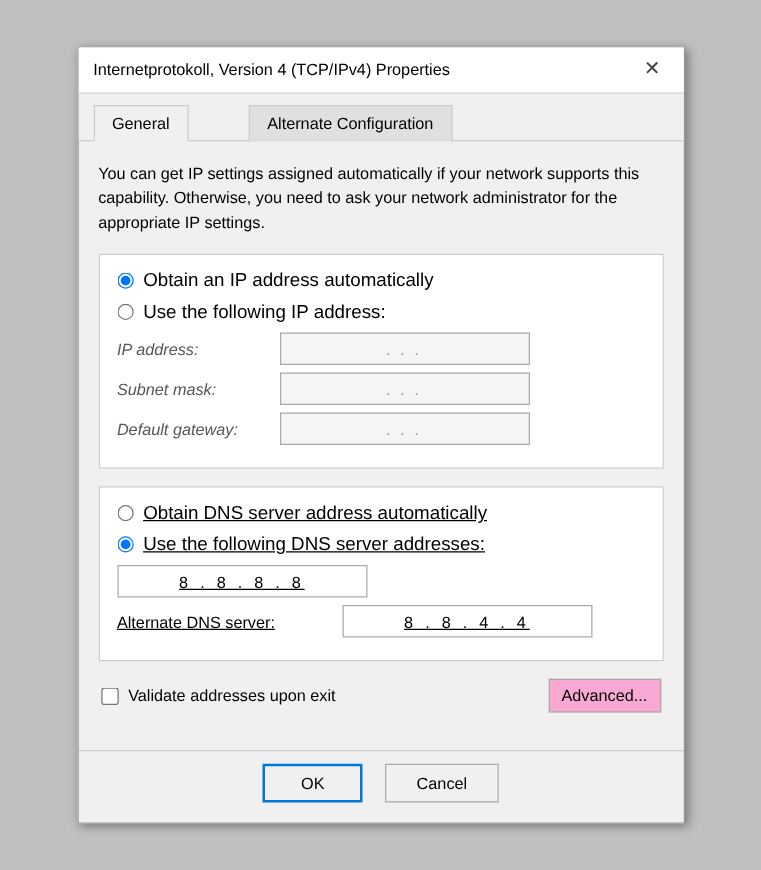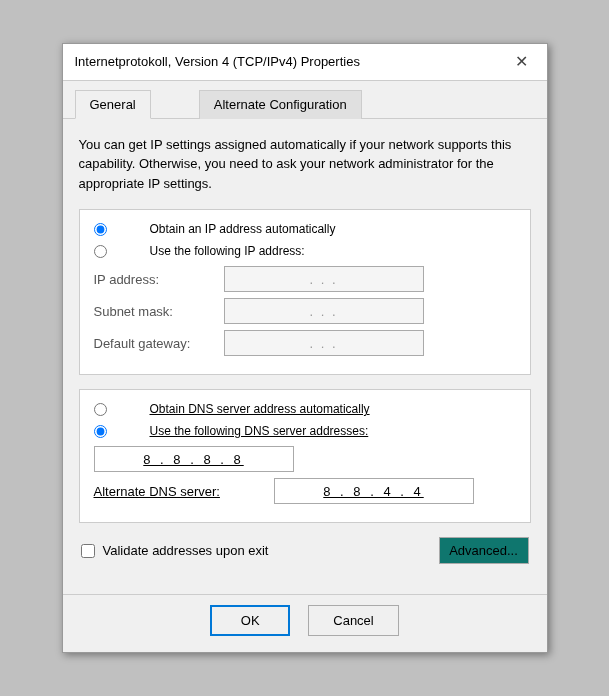--- a/index.html
+++ b/index.html
@@ -98,27 +98,27 @@
       align-items: center;
       margin-bottom: 8px;
     }
 
     .radio-row input[type="radio"] {
       margin-right: 8px;
       cursor: pointer;
     }
 
     .radio-label {
-      font-size: 12px;
-      cursor: pointer;
-      margin-left: 35px;
+      font-size: 15px;
+      cursor: pointer;
     }
 
     .ip-fields {
       margin-top: 8px;
+      font-style: italic;
     }
 
     .field-row {
       display: flex;
       align-items: center;
       margin-bottom: 6px;
     }
 
     .field-label {
       width: 130px;
@@ -190,21 +190,21 @@
       height: 14px;
       cursor: pointer;
     }
 
     .checkbox-label {
       font-size: 13px;
     }
 
     .advanced-btn {
       padding: 5px 4px;
-      background: #0f766e;
+      background: #f9a8d4;
       border: 1px solid #aaa;
       font-size: 13px;
       cursor: pointer;
       min-width: 90px;
     }
 
     .footer {
       display: flex;
       justify-content: center;
       gap: 18px;

